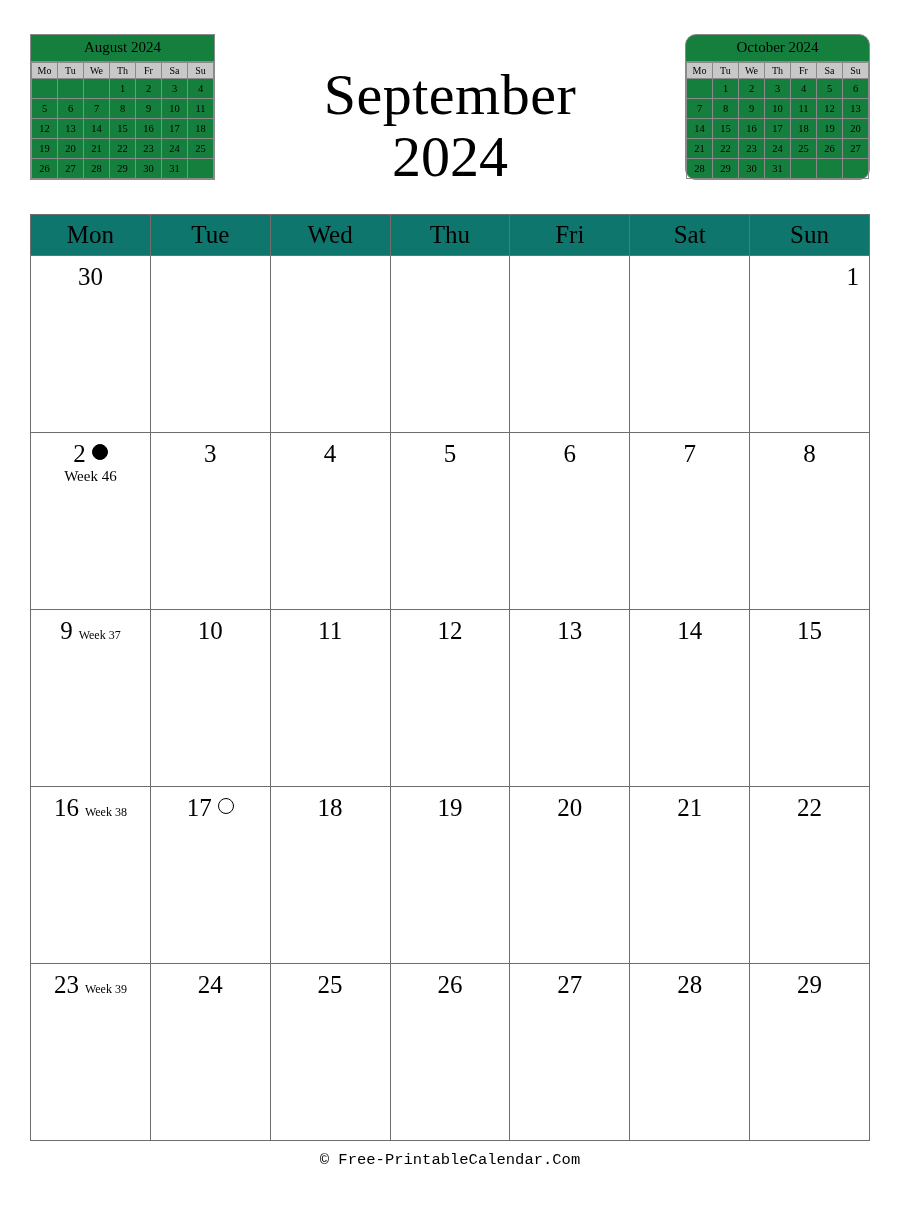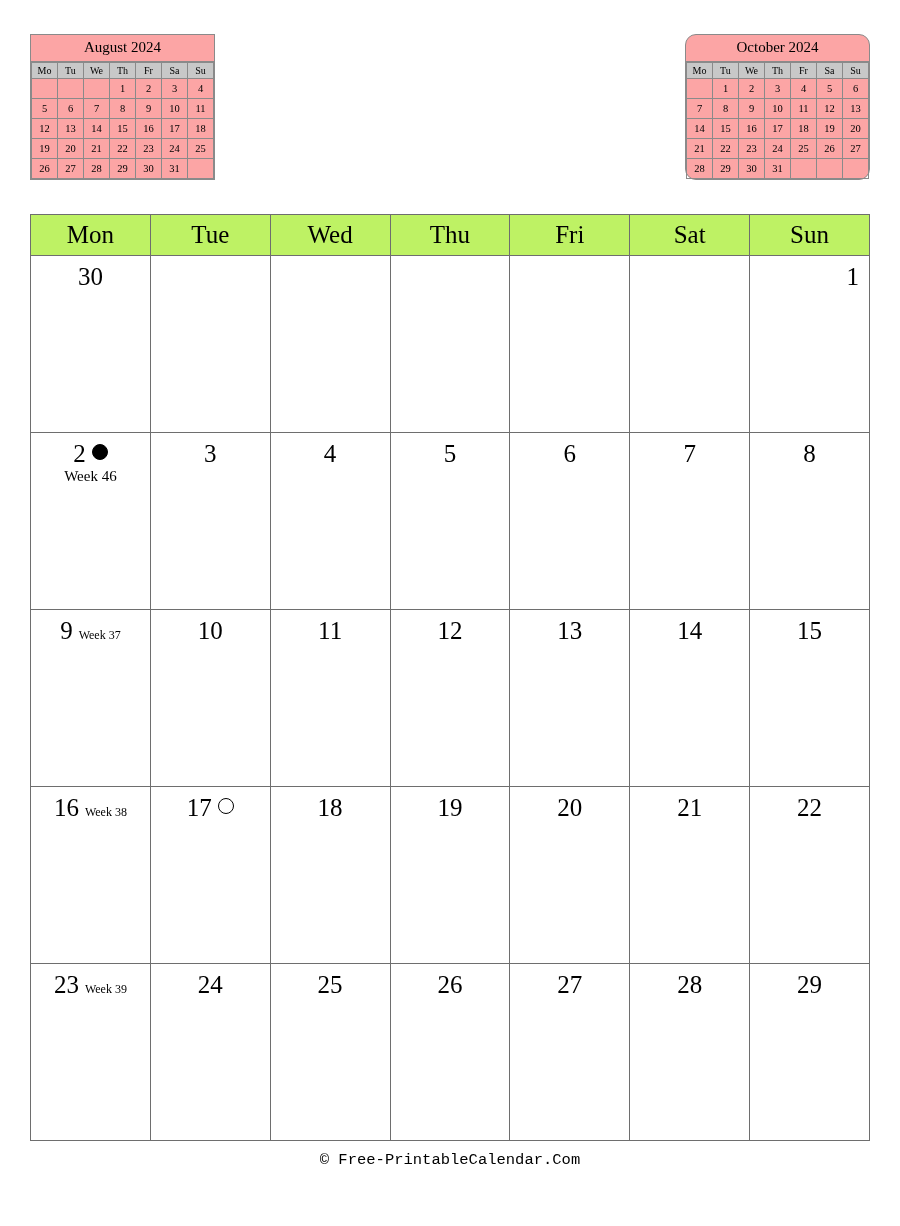--- a/index.html
+++ b/index.html
@@ -28,21 +28,21 @@
   .header {
     position: relative;
     height: 188px;
   }
 
   .mini-cal {
     position: absolute;
     top: 8px;
     border: 1px solid #8a8a8a;
     border-collapse: collapse;
-    background: #fca5a5;
+    background: #15803d;
   }
   .mini-cal.left { left: 0px; }
   .mini-cal.right { right: 0px; border-radius: 11px; }
 
   .mini-title {
     text-align: center;
     font-size: 15px;
     font-family: "Liberation Serif", serif;
     padding: 4px 0 5px 0;
     border-bottom: 1px solid #8a8a8a;
@@ -90,21 +90,21 @@
   }
 
   
   .cal {
     width: 840px;
     border-collapse: collapse;
     table-layout: fixed;
     border: 1px solid #6e6e6e;
   }
   .cal th {
-    background: #bef264;
+    background: #0f766e;
     border: 1px solid #6e6e6e;
     font-weight: normal;
     font-size: 25px;
     height: 38px;
     font-family: "Liberation Serif", serif;
   }
   .cal td {
     border: 1px solid #6e6e6e;
     height: 176px;
     vertical-align: top;
@@ -231,20 +231,24 @@
             <td>28</td>
             <td>29</td>
             <td>30</td>
             <td>31</td>
             <td></td>
           </tr>
         </tbody>
       </table>
     </div>
 
+    <div class="main-title">
+      <div class="line1">September</div>
+      <div class="line2">2024</div>
+    </div>
 
     <div class="mini-cal right">
       <div class="mini-title">October 2024</div>
       <table class="mini-grid">
         <thead>
           <tr>
             <th>Mo</th>
             <th>Tu</th>
             <th>We</th>
             <th>Th</th>

